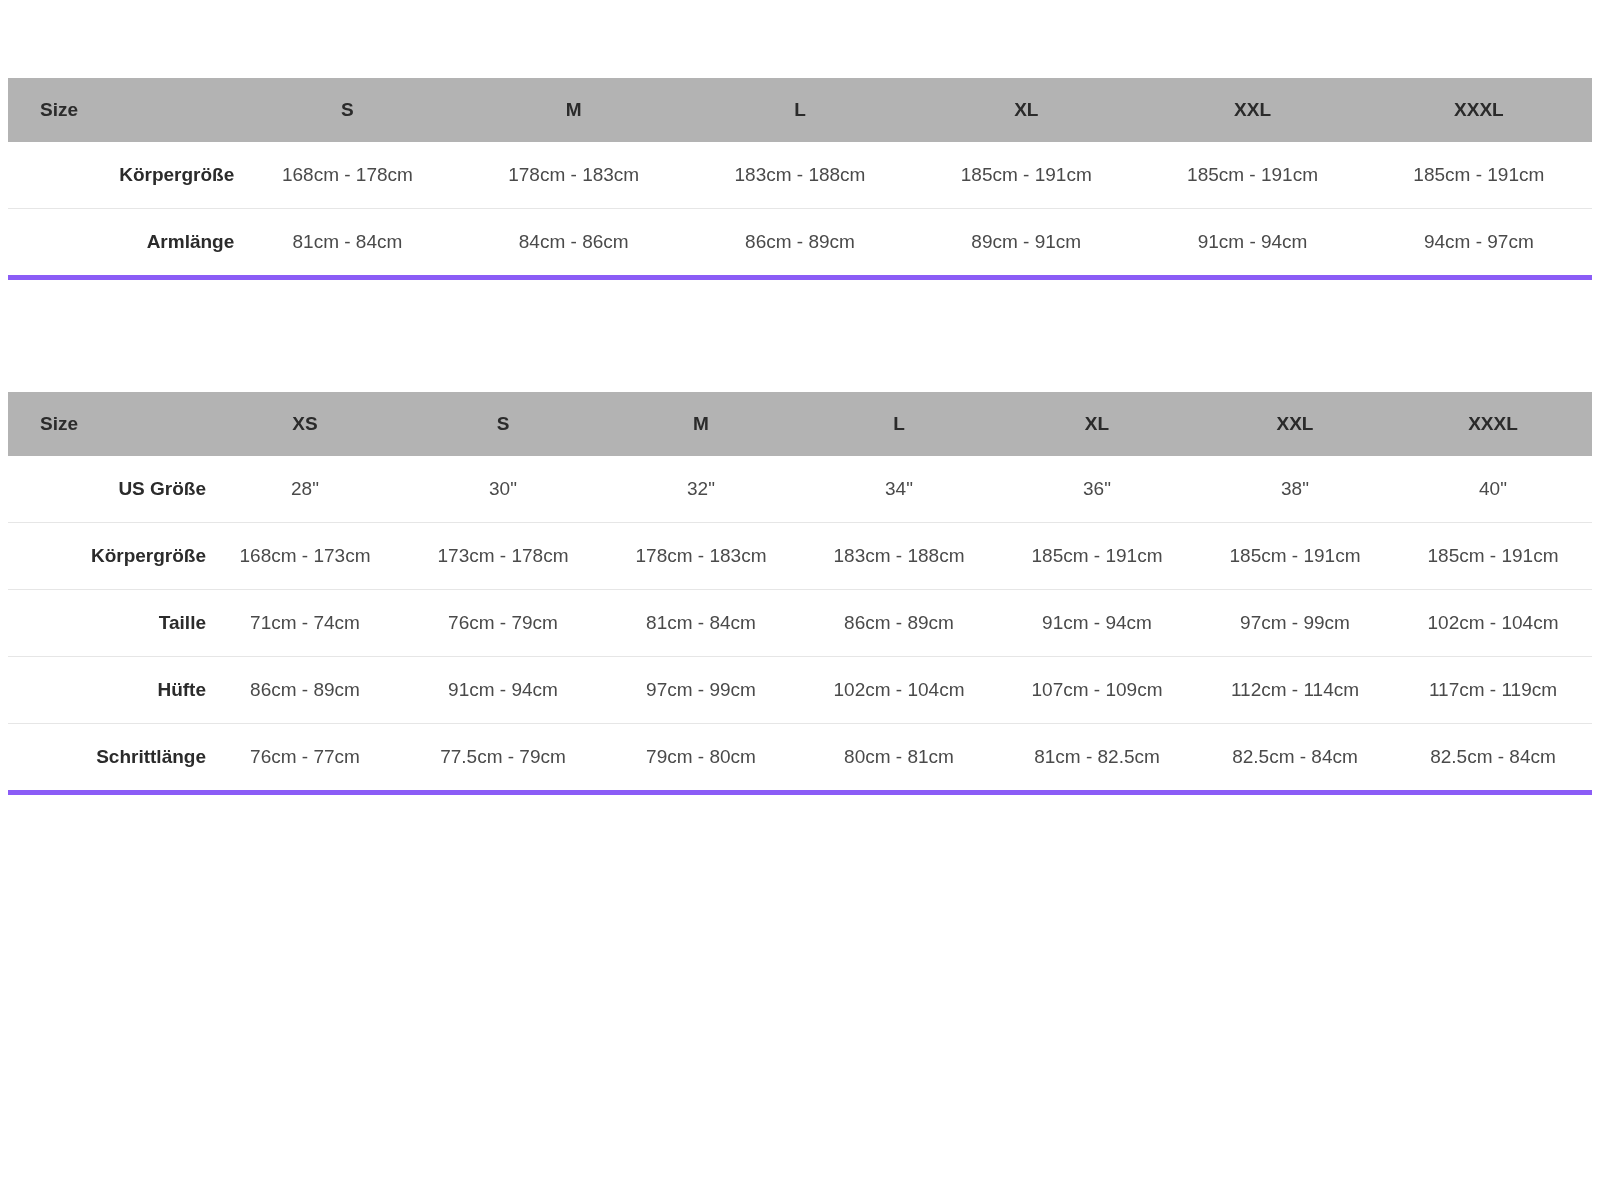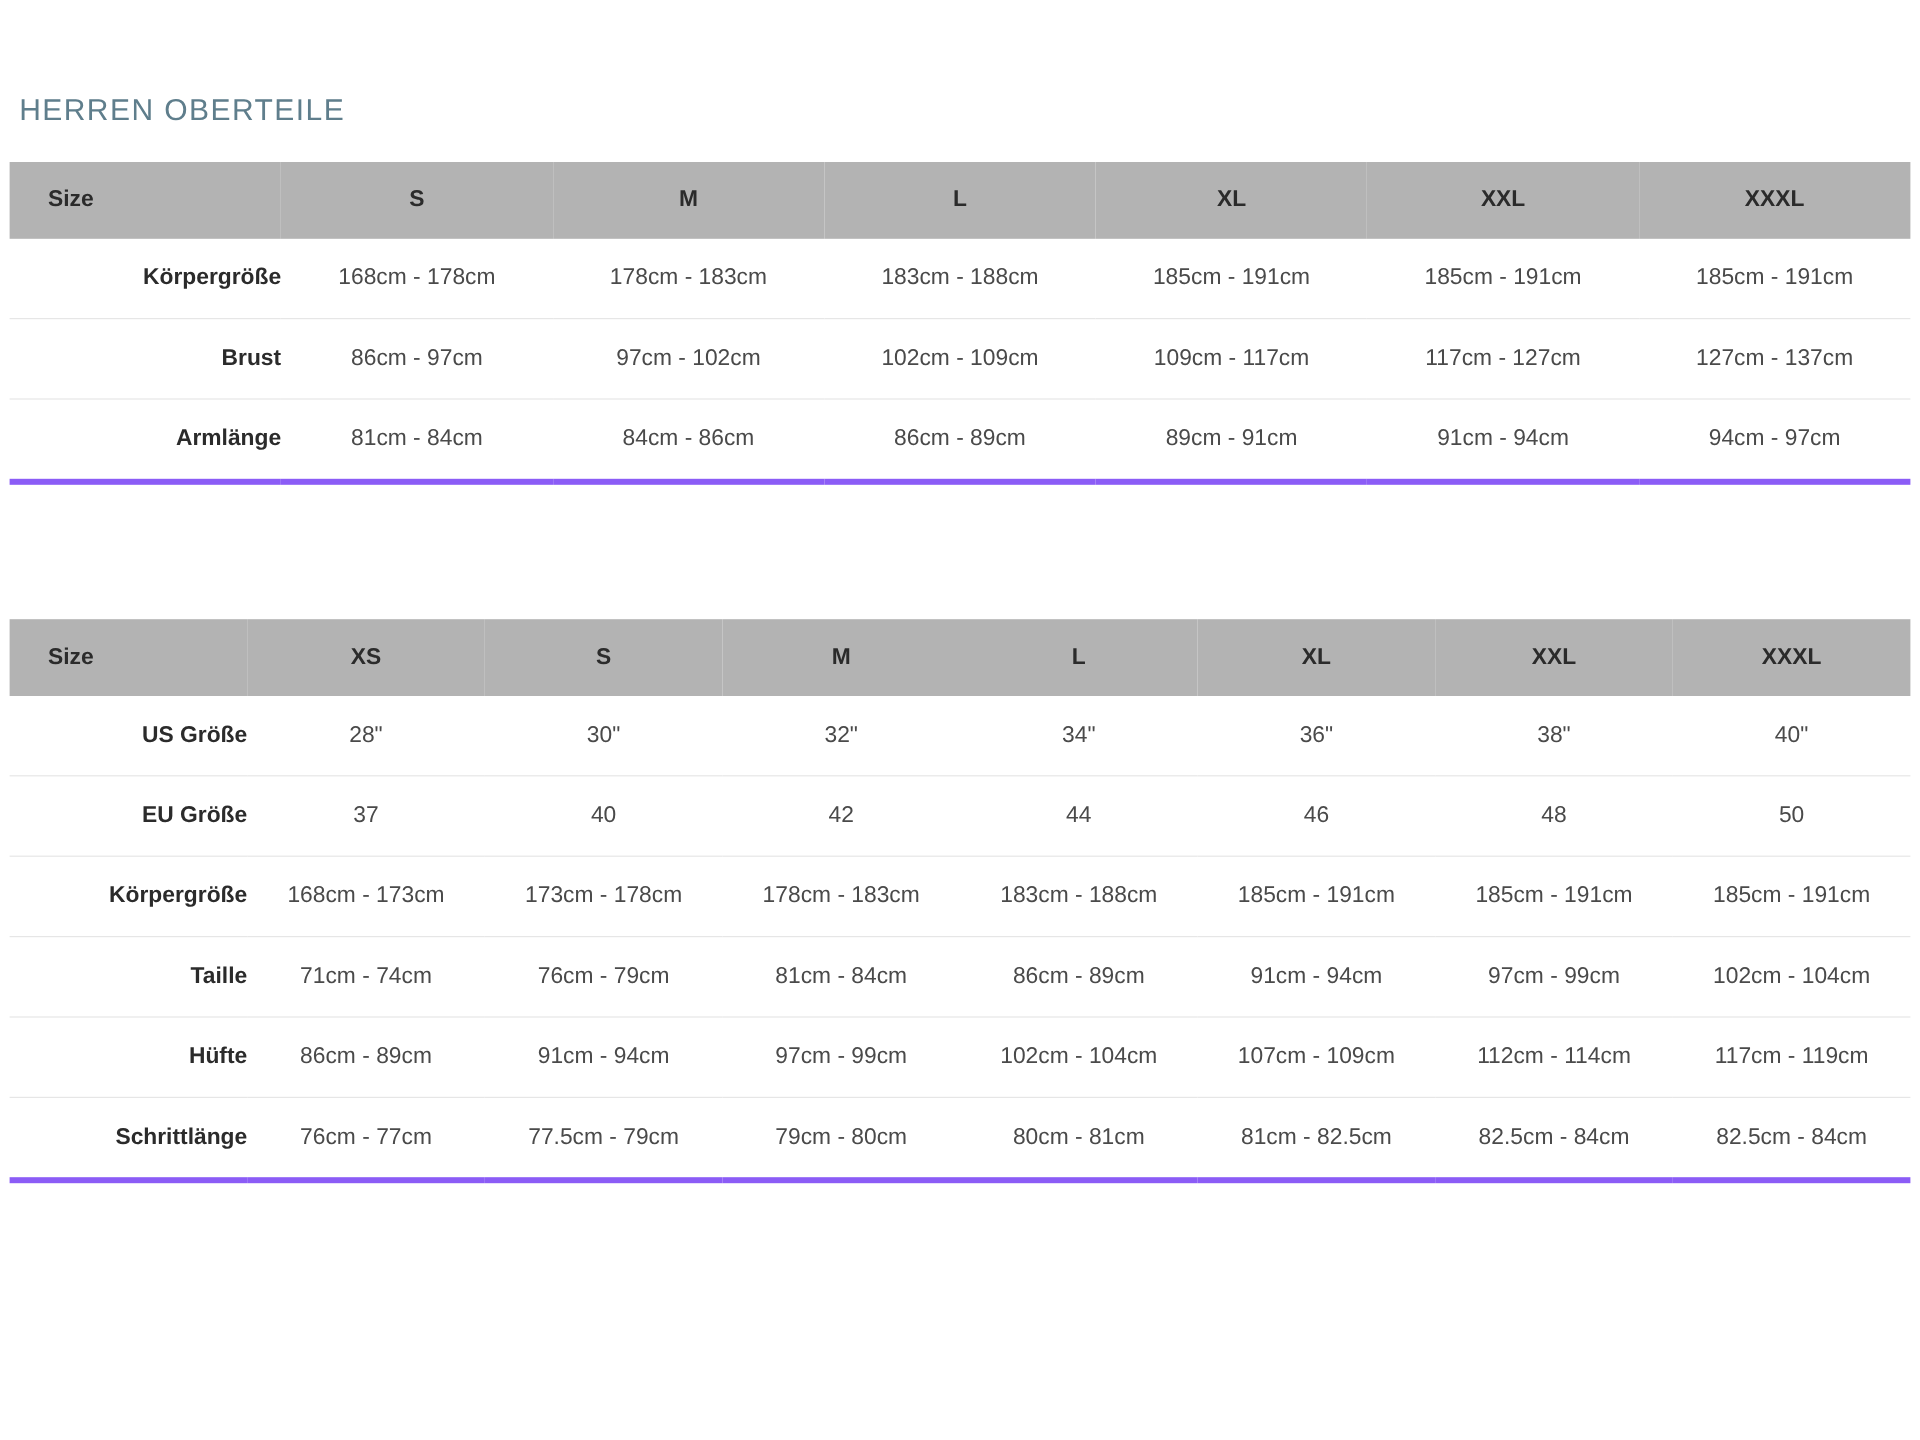--- a/index.html
+++ b/index.html
@@ -69,21 +69,20 @@
   .spacer {
     height: 58px;
   }
 </style>
 </head>
 <body>
 
 <div class="page">
 
   <div class="section">
-    <h2 class="section-title">HERREN OBERTEILE</h2>
     <table>
       <thead>
         <tr>
           <th class="first">Size</th>
           <th>S</th>
           <th>M</th>
           <th>L</th>
           <th>XL</th>
           <th>XXL</th>
           <th>XXXL</th>
@@ -91,29 +90,20 @@
       </thead>
       <tbody>
         <tr>
           <td class="first">Körpergröße</td>
           <td>168cm - 178cm</td>
           <td>178cm - 183cm</td>
           <td>183cm - 188cm</td>
           <td>185cm - 191cm</td>
           <td>185cm - 191cm</td>
           <td>185cm - 191cm</td>
-        </tr>
-        <tr>
-          <td class="first">Brust</td>
-          <td>86cm - 97cm</td>
-          <td>97cm - 102cm</td>
-          <td>102cm - 109cm</td>
-          <td>109cm - 117cm</td>
-          <td>117cm - 127cm</td>
-          <td>127cm - 137cm</td>
         </tr>
         <tr>
           <td class="first">Armlänge</td>
           <td>81cm - 84cm</td>
           <td>84cm - 86cm</td>
           <td>86cm - 89cm</td>
           <td>89cm - 91cm</td>
           <td>91cm - 94cm</td>
           <td>94cm - 97cm</td>
         </tr>
@@ -140,30 +130,20 @@
       <tbody>
         <tr>
           <td class="first">US Größe</td>
           <td>28"</td>
           <td>30"</td>
           <td>32"</td>
           <td>34"</td>
           <td>36"</td>
           <td>38"</td>
           <td>40"</td>
-        </tr>
-        <tr>
-          <td class="first">EU Größe</td>
-          <td>37</td>
-          <td>40</td>
-          <td>42</td>
-          <td>44</td>
-          <td>46</td>
-          <td>48</td>
-          <td>50</td>
         </tr>
         <tr>
           <td class="first">Körpergröße</td>
           <td>168cm - 173cm</td>
           <td>173cm - 178cm</td>
           <td>178cm - 183cm</td>
           <td>183cm - 188cm</td>
           <td>185cm - 191cm</td>
           <td>185cm - 191cm</td>
           <td>185cm - 191cm</td>

